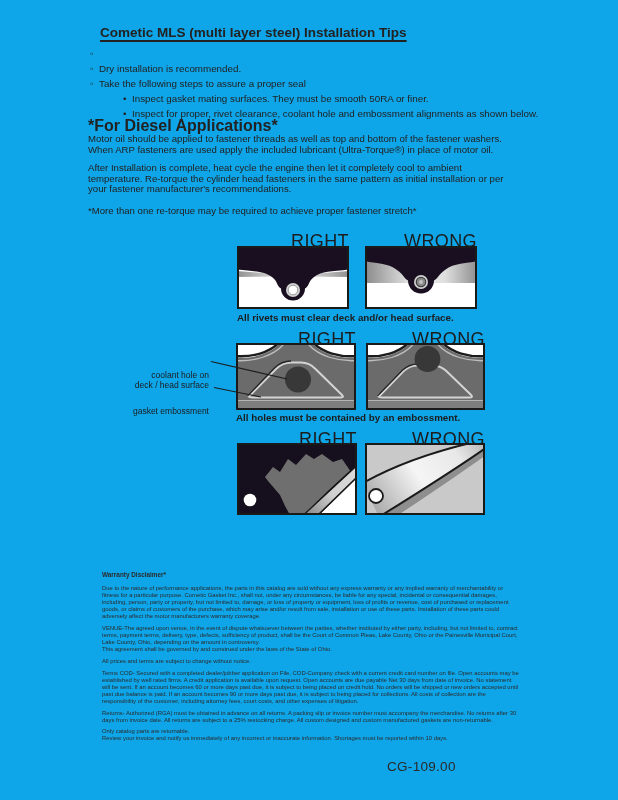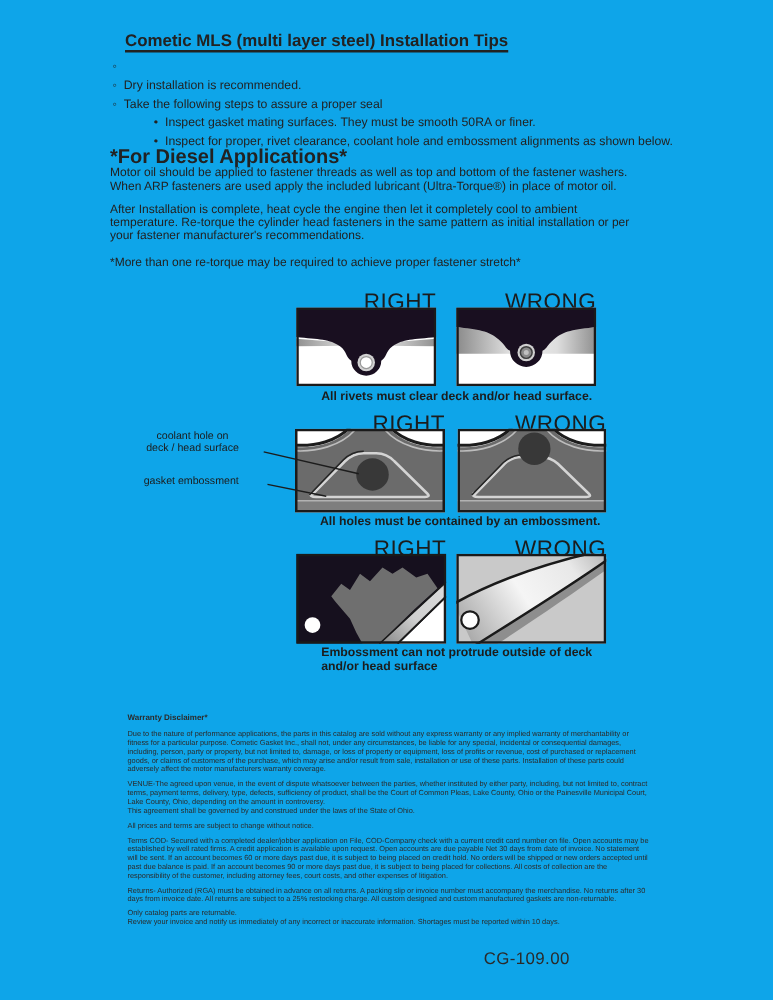--- a/index.html
+++ b/index.html
@@ -11,23 +11,23 @@
 
   .bullets { position:absolute; left:90px; top:46px; font-size:9.8px; }
   .bullet { display:flex; line-height:15px; }
   .bullet .mk { width:9px; flex:0 0 9px; }
   .bullet.sub { margin-left:33px; }
 
   .dheading { position:absolute; left:88px; top:117px; font-size:16px; font-weight:bold; }
   .para { position:absolute; left:88px; width:424px; font-size:9.6px; line-height:10.5px; }
 
   .dglabel { position:absolute; font-size:18px; letter-spacing:0.4px; text-align:right; color:#1c1c1c; }
-  .caption { position:absolute; font-size:9.8px; font-weight:bold; color:#1c1c1c;margin-left:20px; }
+  .caption { position:absolute; font-size:9.8px; font-weight:bold; color:#1c1c1c; }
   .panel   { position:absolute; display:block; }
-  .sidelabel { position:absolute; font-size:8.5px; line-height:9.5px; text-align:center; color:#1c1c1c; }
+  .sidelabel { position:absolute; font-size:8.5px; line-height:9.5px; text-align:right; color:#1c1c1c;margin-top:27px; }
   .preline { white-space:pre-line; }
   .overlay { position:absolute; left:0; top:0; pointer-events:none; }
 
   .warranty { position:absolute; left:102px; top:571px; width:418px;
               font-size:5.9px; line-height:7.1px; color:#2b2b2b; }
   .warranty .whead { font-weight:bold; font-size:6.4px; margin:0 0 7px 0; }
   .warranty p { margin:0 0 4.5px 0; white-space:pre-line; }
 
   .pagenum { position:absolute; left:387px; top:759px; font-size:13.5px; letter-spacing:0.3px; color:#2a2a2a; }
 </style>
@@ -179,22 +179,20 @@
     </defs>
     <rect width="120" height="72" fill="#c9c9c9"></rect>
     <path d="M14,74 C52,50 88,28 122,4 L124,10 C96,30 64,52 30,74 Z" fill="#8e8e8e"></path>
     <path d="M-2,40 C30,22 70,8 114,-2 L122,4 C88,28 52,50 14,74 Z" fill="url(#r3b)"></path>
     <path d="M-2,40 C30,22 70,8 114,-2" stroke="#1a1a1a" stroke-width="2" fill="none"></path>
     <path d="M14,74 C52,50 88,28 122,4" stroke="#1a1a1a" stroke-width="2" fill="none"></path>
     <circle cx="11" cy="53" r="7" fill="#fdfdfd" stroke="#1a1a1a" stroke-width="1.8"></circle>
     <rect x="1" y="1" width="118" height="70" fill="none" stroke="#1a1a1a" stroke-width="2"></rect>
   </svg>
 
-  <div class="caption preline" style="left:237px; top:517px; width:250px; line-height:11px">Embossment can not protrude outside of deck
-and/or head surface</div>
 
   <svg class="overlay" width="618" height="800" viewBox="0 0 618 800">
     <line x1="211" y1="361.5" x2="287" y2="379" stroke="#1c1c1c" stroke-width="1.1"></line>
     <line x1="214" y1="387.5" x2="261" y2="397" stroke="#1c1c1c" stroke-width="1.1"></line>
   </svg>
 
   <div class="warranty">
     <div class="whead">Warranty Disclaimer*</div>
     <p>Due to the nature of performance applications, the parts in this catalog are sold without any express warranty or any implied warranty of merchantability or fitness for a particular purpose.  Cometic Gasket Inc., shall not, under any circumstances, be liable for any special, incidental or consequential damages, including, person, party or property, but not limited to, damage, or loss of property or equipment, loss of profits or revenue, cost of purchased or replacement goods, or claims of customers of the purchase, which may arise and/or result from sale, installation or use of these parts.  Installation of these parts could adversely affect the motor manufacturers warranty coverage.</p>
     <p>VENUE-The agreed upon venue, in the event of dispute whatsoever between the parties, whether instituted by either party, including, but not limited to, contract terms, payment terms, delivery, type, defects, sufficiency of product, shall be the Court of Common Pleas, Lake County, Ohio or the Painesville Municipal Court, Lake County, Ohio, depending on the amount in controversy.

